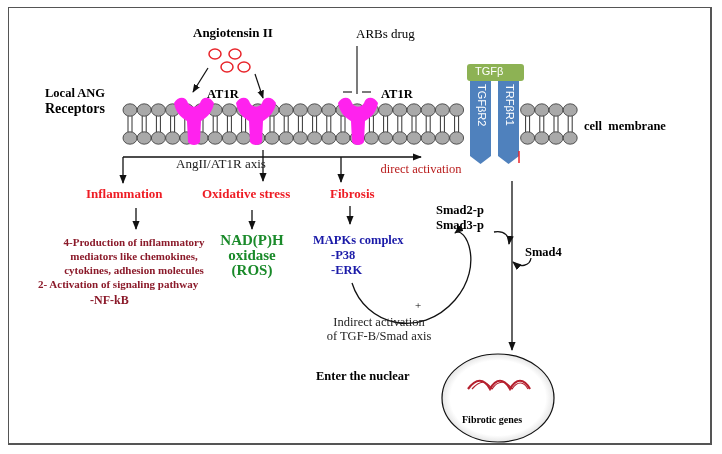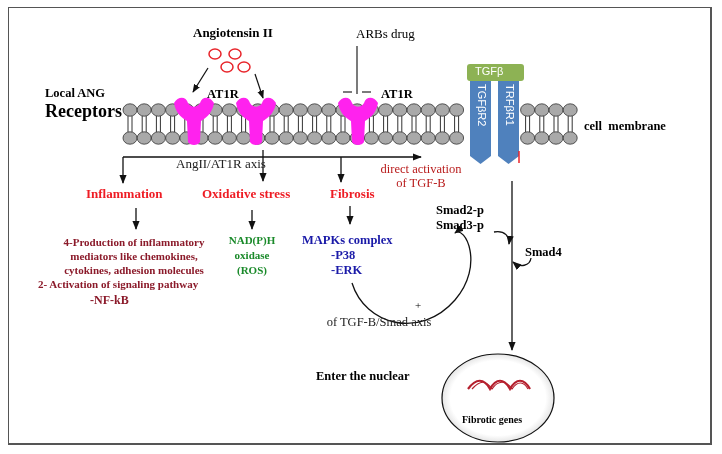--- a/index.html
+++ b/index.html
@@ -190,60 +190,60 @@
   <ellipse cx="498" cy="398" rx="56" ry="44" fill="url(#nucg)" stroke="#111" stroke-width="1.2"></ellipse>
   <g fill="none" stroke="#b5202e" stroke-width="2.2">
     <path d="M468,389 C476,378 484,378 490,389 C496,378 504,378 510,389 C516,378 524,378 530,389"></path>
     <path d="M472,389 C480,380 486,380 492,389 C498,380 506,380 512,389 C518,380 524,382 528,389" stroke-width="1.2"></path>
   </g>
 </svg>
 
 <div class="t b" style="left:193px;top:26px;font-size:13px;">Angiotensin II</div>
 <div class="t" style="left:356px;top:27px;font-size:13px;">ARBs drug</div>
 <div class="t b" style="left:45px;top:86px;font-size:12.5px;">Local ANG</div>
-<div class="t b" style="left:45px;top:101px;font-size:18px;">Receptors</div>
+<div class="t b" style="left:45px;top:101px;font-size:14px;">Receptors</div>
 <div class="t b" style="left:207px;top:87px;font-size:12.5px;">AT1R</div>
 <div class="t b" style="left:381px;top:87px;font-size:12.5px;">AT1R</div>
 <div class="t" style="left:475px;top:65px;font-size:11px;color:#fff;font-family:'Liberation Sans',sans-serif;">TGFβ</div>
 <div class="t" style="left:474px;top:120px;font-size:11px;color:#fff;font-family:'Liberation Sans',sans-serif;transform:rotate(90deg);transform-origin:left top;left:488px;top:84px;">TGFβR2</div>
 <div class="t" style="font-size:11px;color:#fff;font-family:'Liberation Sans',sans-serif;transform:rotate(90deg);transform-origin:left top;left:516px;top:84px;">TRFβR1</div>
 <div class="t b" style="left:584px;top:119px;font-size:12.5px;white-space:pre;">cell  membrane</div>
 
 <div class="t" style="left:176px;top:157px;font-size:13px;color:#222;">AngII/AT1R axis</div>
 <div class="t c" style="left:362px;top:162px;width:118px;font-size:12.5px;color:#b91c1c;">
   <div>direct activation</div>
-  <div>of TGF-B</div>
 </div>
 
 <div class="t b red" style="left:86px;top:187px;font-size:13px;">Inflammation</div>
 <div class="t b red" style="left:202px;top:187px;font-size:13px;">Oxidative stress</div>
 <div class="t b red" style="left:330px;top:187px;font-size:13px;">Fibrosis</div>
 
 <div class="t b maroon c" style="left:36px;top:235px;width:196px;font-size:11px;line-height:14px;">
   <div>4-Production of inflammatory</div>
   <div>mediators like chemokines,</div>
   <div>cytokines, adhesion molecules</div>
 </div>
 <div class="t b maroon" style="left:38px;top:278px;font-size:11px;">2- Activation of signaling pathway</div>
 <div class="t b maroon" style="left:90px;top:294px;font-size:12px;">-NF-kB</div>
 
-<div class="t b green c" style="left:216px;top:233px;width:72px;font-size:11px;line-height:15px;">
+<div class="t b green c" style="left:216px;top:233px;width:72px;font-size:15px;line-height:15px;">
   <div>NAD(P)H</div>
   <div>oxidase</div>
   <div>(ROS)</div>
 </div>
 
-<div class="t b blue" style="left:302px;top:233px;font-size:12.5px;">MAPKs complex</div>
+<div class="t b blue" style="left:313px;top:233px;font-size:12.5px;">MAPKs complex</div>
 <div class="t b blue" style="left:331px;top:248px;font-size:12.5px;">-P38</div>
 <div class="t b blue" style="left:331px;top:263px;font-size:12.5px;">-ERK</div>
 
 <div class="t b" style="left:436px;top:203px;font-size:12.5px;line-height:15px;">
   <div>Smad2-p</div>
   <div>Smad3-p</div>
 </div>
 <div class="t b" style="left:525px;top:245px;font-size:12.5px;">Smad4</div>
 
 <div class="t" style="left:415px;top:299px;font-size:11px;">+</div>
 <div class="t c" style="left:306px;top:315px;width:146px;font-size:12.5px;color:#222;">
+  <div>Indirect activation</div>
   <div>of TGF-B/Smad axis</div>
 </div>
 <div class="t b" style="left:316px;top:369px;font-size:12.5px;">Enter the nuclear</div>
 <div class="t b" style="left:462px;top:414px;font-size:10px;">Fibrotic genes</div>
 
 </body></html>

